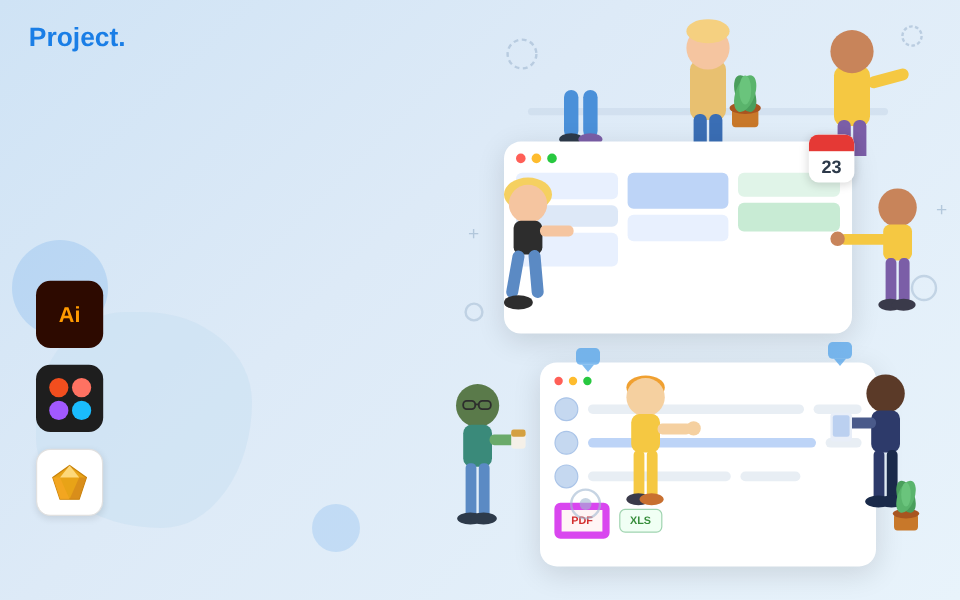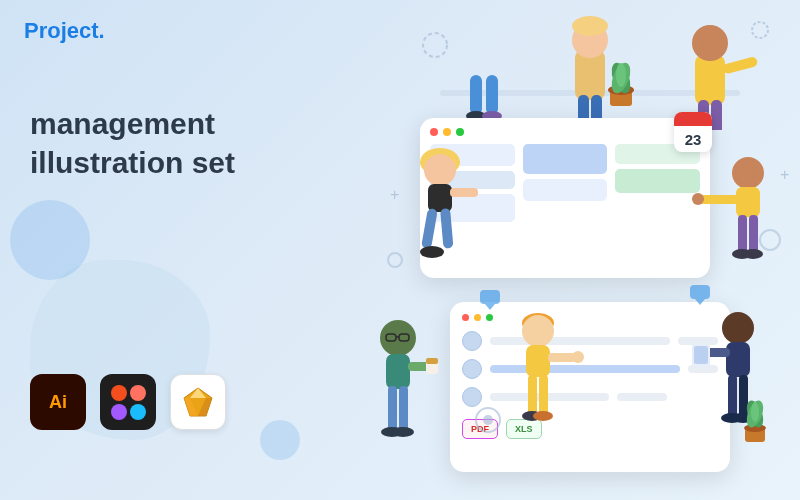--- a/index.html
+++ b/index.html
@@ -71,20 +71,21 @@
     }
 
     
     .format-icons {
       position: absolute;
       bottom: 70px;
       left: 30px;
       display: flex;
       gap: 14px;
       align-items: center;
+      flex-direction: column;
     }
 
     .format-icon {
       width: 56px;
       height: 56px;
       border-radius: 12px;
       display: flex;
       align-items: center;
       justify-content: center;
       font-size: 13px;
@@ -153,24 +154,20 @@
 <div class="blob"></div>
 
 <div class="deco-circle" style="width:80px;height:80px;background:#1a7ee6;top:200px;left:10px;"></div>
 <div class="deco-circle" style="width:40px;height:40px;background:#1a7ee6;top:420px;left:260px;"></div>
 
 <div class="logo">
   <span>Project.</span>
 </div>
 
 <div class="left-content">
-  <div class="subtitle-text">
-    <span>management</span><br>
-    <span>illustration set</span>
-  </div>
 </div>
 
 <div class="format-icons">
 
   <div class="format-icon ai">
     <div class="ai-inner">
       <span class="ai-label">Ai</span>
     </div>
   </div>
 
@@ -337,21 +334,21 @@
       <div style="height:8px;background:#bdd4f7;border-radius:4px;flex:1;"></div>
       <div style="height:8px;background:#e8eef4;border-radius:4px;width:30px;"></div>
     </div>
     <div style="display:flex;align-items:center;gap:8px;">
       <div style="width:20px;height:20px;border-radius:50%;background:#c5d8f0;border:1px solid #aac4e8;"></div>
       <div style="height:8px;background:#e8eef4;border-radius:4px;flex:0.7;"></div>
       <div style="height:8px;background:#e8eef4;border-radius:4px;width:50px;"></div>
     </div>
 
     <div style="display:flex;gap:8px;margin-top:4px;align-items:center;">
-      <div style="background:#fff5f5;border:1px solid #d946ef;border-radius:5px;padding:4px 8px;font-size:9px;color:#d32f2f;font-weight:700;">PDF</div>
+      <div style="background:#fff5f5;border:6px solid #d946ef;border-radius:5px;padding:4px 8px;font-size:9px;color:#d32f2f;font-weight:700;">PDF</div>
       <div style="background:#f0fff4;border:1px solid #a0d4b0;border-radius:5px;padding:4px 8px;font-size:9px;color:#388e3c;font-weight:700;">XLS</div>
     </div>
   </div>
 </div>
 
 <div style="position:absolute;bottom:0;right:0;width:450px;height:220px;pointer-events:none;">
   <svg width="450" height="220" viewBox="0 0 450 220">
 
     <g transform="translate(20, 30)">
 

